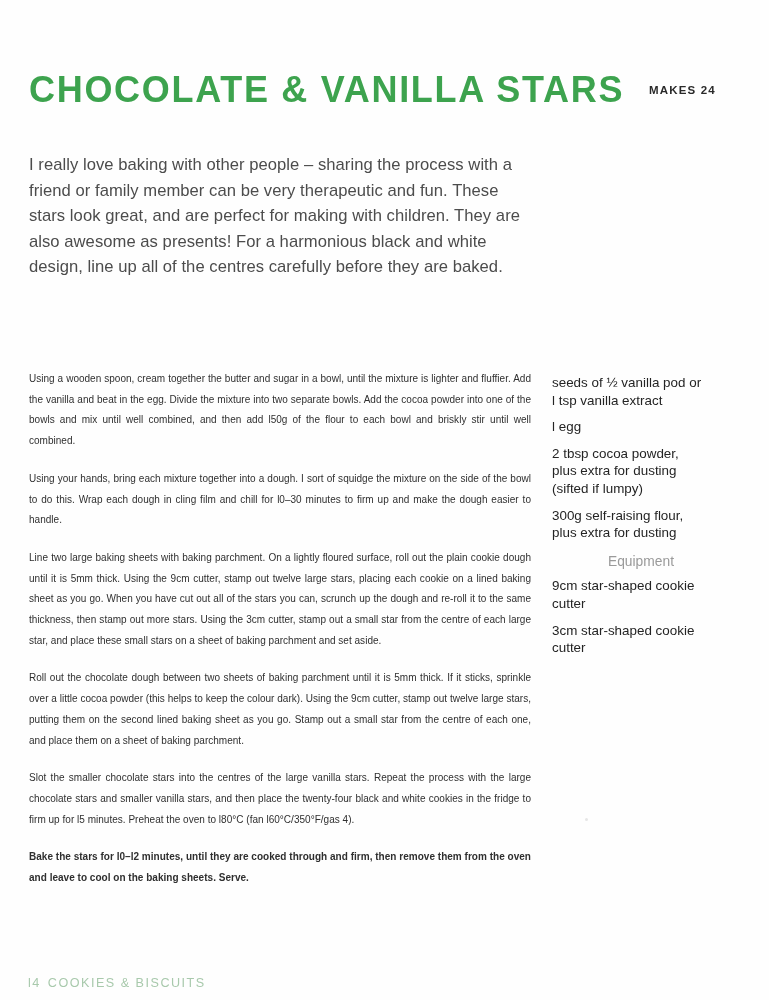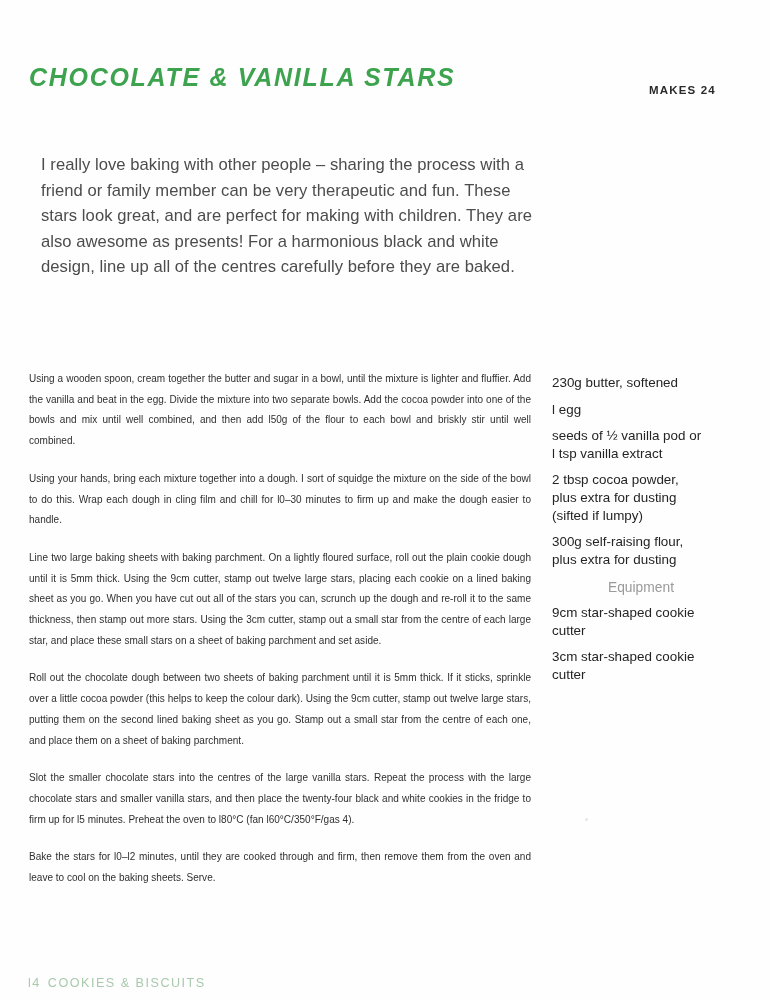--- a/index.html
+++ b/index.html
@@ -21,44 +21,43 @@
     position: absolute;
     inset: 0;
     background: #fefefe;
   }
 
   
   .recipe-title {
     position: absolute;
     left: 29px;
     top: 48px;
-    font-size: 25px;
+    font-size: 36px;
     letter-spacing: 1.7px;
     font-weight: 700;
     color: #3da34e;
     white-space: nowrap;
     line-height: 1;
-    font-style: italic;
   }
   .makes-label {
     position: absolute;
     left: 649px;
     top: 60px;
     font-size: 11.5px;
     letter-spacing: 1.15px;
     color: #2a2a2a;
     font-weight: 600;
     white-space: nowrap;
     margin-top: 24px;
   }
 
   
   .intro {
     position: absolute;
-    left: 41px;
+    left: 29px;
     top: 152px;
     width: 506px;
     font-size: 16.6px;
     line-height: 25.6px;
     color: #4c4c4c;
     letter-spacing: 0.05px;
     font-weight: 400;
   }
 
   
@@ -69,21 +68,21 @@
     width: 502px;
     color: #2f2f2f;
   }
   .method p {
     margin: 0 0 17px 0;
     font-size: 10px;
     line-height: 20.7px;
     text-align: justify;
     letter-spacing: 0.02px;
   }
-  .method p:last-child { margin-bottom: 8px; }
+  .method p:last-child { margin-bottom: 8px; font-weight: bold; }
 
   
   .ingredients {
     position: absolute;
     left: 552px;
     top: 374px;
     width: 178px;
     color: #242424;
   }
   .ing-item {
@@ -139,23 +138,22 @@
   <div class="method">
     <p>Using a wooden spoon, cream together the butter and sugar in a bowl, until the mixture is lighter and fluffier. Add the vanilla and beat in the egg. Divide the mixture into two separate bowls. Add the cocoa powder into one of the bowls and mix until well combined, and then add l50g of the flour to each bowl and briskly stir until well combined.</p>
     <p>Using your hands, bring each mixture together into a dough. I sort of squidge the mixture on the side of the bowl to do this. Wrap each dough in cling film and chill for l0–30 minutes to firm up and make the dough easier to handle.</p>
     <p>Line two large baking sheets with baking parchment. On a lightly floured surface, roll out the plain cookie dough until it is 5mm thick. Using the 9cm cutter, stamp out twelve large stars, placing each cookie on a lined baking sheet as you go. When you have cut out all of the stars you can, scrunch up the dough and re-roll it to the same thickness, then stamp out more stars. Using the 3cm cutter, stamp out a small star from the centre of each large star, and place these small stars on a sheet of baking parchment and set aside.</p>
     <p>Roll out the chocolate dough between two sheets of baking parchment until it is 5mm thick. If it sticks, sprinkle over a little cocoa powder (this helps to keep the colour dark). Using the 9cm cutter, stamp out twelve large stars, putting them on the second lined baking sheet as you go. Stamp out a small star from the centre of each one, and place them on a sheet of baking parchment.</p>
     <p>Slot the smaller chocolate stars into the centres of the large vanilla stars. Repeat the process with the large chocolate stars and smaller vanilla stars, and then place the twenty-four black and white cookies in the fridge to firm up for l5 minutes. Preheat the oven to l80°C (fan l60°C/350°F/gas 4).</p>
     <p>Bake the stars for l0–l2 minutes, until they are cooked through and firm, then remove them from the oven and leave to cool on the baking sheets. Serve.</p>
   </div>
 
   <div class="ingredients">
-    <div class="ing-item">230g butter, softened</div>
+    <div class="ing-item">seeds of ½ vanilla pod or<br>l tsp vanilla extract</div>
     <div class="ing-item">l egg</div>
-    <div class="ing-item">seeds of ½ vanilla pod or<br>l tsp vanilla extract</div>
     <div class="ing-item">2 tbsp cocoa powder,<br>plus extra for dusting<br>(sifted if lumpy)</div>
     <div class="ing-item">300g self-raising flour,<br>plus extra for dusting</div>
 
     <div class="equipment-head">Equipment</div>
     <div class="ing-item">9cm star-shaped cookie<br>cutter</div>
     <div class="ing-item">3cm star-shaped cookie<br>cutter</div>
   </div>
 
   <div class="speck"></div>
 

